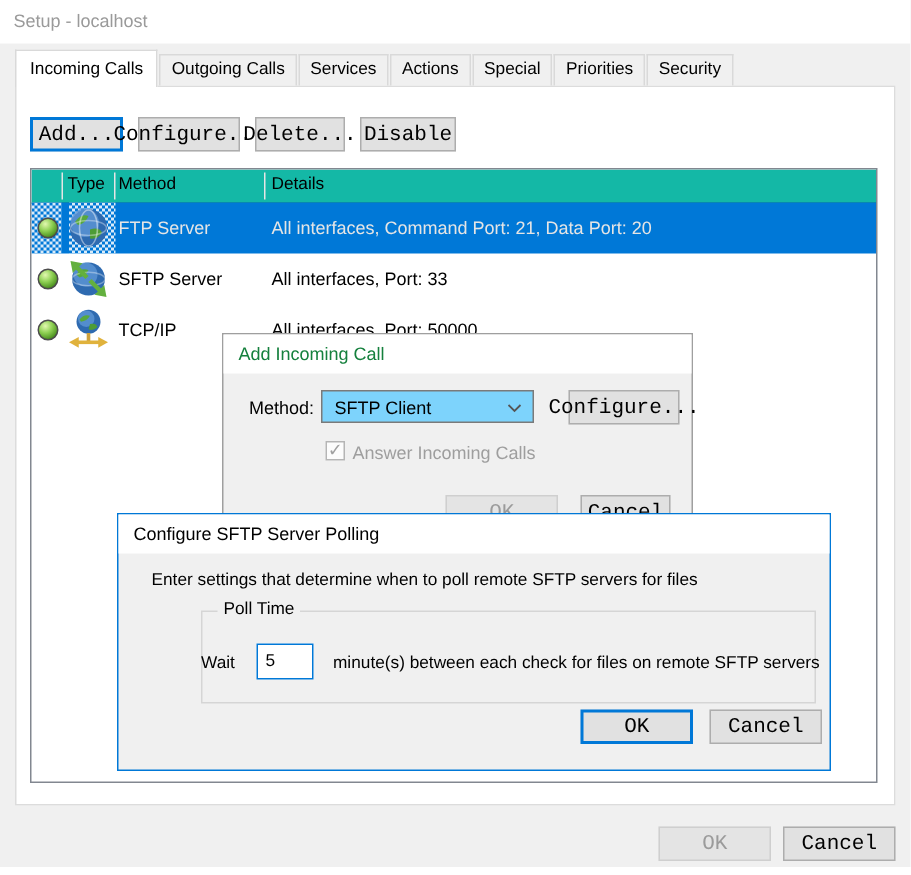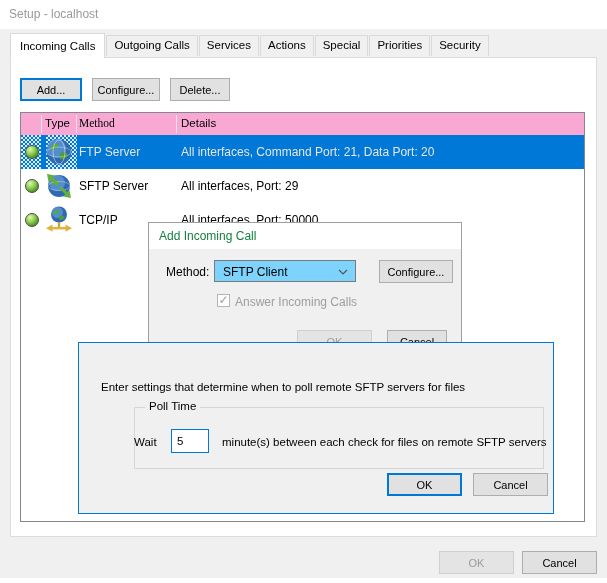--- a/index.html
+++ b/index.html
@@ -3,38 +3,38 @@
 <meta charset="utf-8">
 <style>
   html,body{margin:0;padding:0;}
   body{font-family:"Liberation Sans",sans-serif;}
   .screen{position:relative;width:607px;height:578px;background:#f0f0f0;overflow:hidden;
           font-size:12px;color:#000;padding-left:27px;}
   .titlebar{position:absolute;left:0;top:0;width:607px;height:29px;background:#ffffff;}
   .titlebar .title{position:absolute;left:9px;top:7px;color:#9a9a9a;font-size:12px;}
 
   
-  .tabstrip{position:absolute;left:10px;top:33px;height:24px;display:flex;align-items:center;z-index:3;}
+  .tabstrip{position:absolute;left:10px;top:33px;height:24px;display:flex;align-items:flex-end;z-index:3;}
   .tab{box-sizing:border-box;background:#f0f0f0;border:1px solid #d9d9d9;border-bottom:none;
        height:21px;padding:3px 7px 0 7px;font-size:11.5px;white-space:nowrap;margin-right:1px;}
   .tab.active{background:#ffffff;height:25px;padding:6px 9px 0 9px;margin-bottom:-1px;z-index:5;}
   .tabpanel{position:absolute;left:10px;top:57px;width:587px;height:480px;box-sizing:border-box;
             background:#ffffff;border:1px solid #dcdcdc;}
 
   
   .btn{position:absolute;box-sizing:border-box;background:#e1e1e1;border:1px solid #adadad;
-       display:flex;align-items:center;justify-content:center;font-size:11px;color:#000;
-       font-family:Liberation Sans, sans-serif;padding:0;}
+       display:flex;align-items:center;justify-content:center;font-size:14px;color:#000;
+       font-family:Liberation Mono, monospace;padding:0;}
   .btn.focus{border:2px solid #0078d7;}
   .btn.disabled{background:#e4e4e4;border-color:#cfcfcf;color:#9b9b9b;}
 
   
   .listbox{position:absolute;left:20px;top:112px;width:565px;height:410px;box-sizing:border-box;
            background:#fff;border:1px solid #828790;overflow:hidden;}
-  .lheader{position:absolute;left:0;top:0;right:0;height:22px;background:#f9a8d4;border-bottom:1px solid #0f766e;}
+  .lheader{position:absolute;left:0;top:0;right:0;height:22px;background:#14b8a6;border-bottom:1px solid #0f766e;}
   .lheader .hlabel{position:absolute;top:4px;font-size:11.5px;}
   .hsep{position:absolute;top:2px;bottom:2px;width:1px;background:#e5e5e5;}
   .lrow{position:absolute;left:0;right:0;height:34px;}
   .lrow .method{position:absolute;left:58px;top:10px;white-space:nowrap;}
   .lrow .details{position:absolute;left:160px;top:10px;white-space:nowrap;}
   .lrow.selected{background:#0078d7;color:#e5e5e5;}
   .chk{position:absolute;top:0;bottom:0;
        background:repeating-conic-gradient(rgba(255,255,255,.85) 0% 25%, rgba(255,255,255,0) 0% 50%);
        background-size:4px 4px;}
   .orb{position:absolute;left:4px;top:10px;width:12px;height:12px;border-radius:50%;
@@ -77,25 +77,26 @@
     <div class="tab">Actions</div>
     <div class="tab">Special</div>
     <div class="tab">Priorities</div>
     <div class="tab">Security</div>
   </div>
   <div class="tabpanel"></div>
 
   <button class="btn focus" style="left:20px;top:78px;width:62px;height:23px;">Add...</button>
   <button class="btn" style="left:92px;top:78px;width:68px;height:23px;">Configure...</button>
   <button class="btn" style="left:170px;top:78px;width:60px;height:23px;">Delete...</button>
+  <button class="btn" style="left:240px;top:78px;width:64px;height:23px;">Disable</button>
 
   <div class="listbox">
     <div class="lheader">
       <span class="hlabel" style="left:24px;">Type</span>
-      <span class="hlabel" style="left:58px;font-family:Liberation Serif, serif;">Method</span>
+      <span class="hlabel" style="left:58px;">Method</span>
       <span class="hlabel" style="left:160px;">Details</span>
       <div class="hsep" style="left:20px;"></div>
       <div class="hsep" style="left:55px;"></div>
       <div class="hsep" style="left:155px;"></div>
     </div>
 
     <div class="lrow selected" style="top:22px;">
       <div class="chk" style="left:0;width:20px;"></div>
       <div class="chk" style="left:25px;width:31px;"></div>
       <div class="orb"></div>
@@ -117,21 +118,21 @@
         <circle cx="14" cy="14" r="11" fill="#2e6ab0"></circle>
         <circle cx="12" cy="11" r="8" fill="#5c96d6" opacity="0.8"></circle>
         <path d="M6 11 Q9 6 14 8 Q12 12 8 13 Z" fill="#57a83d"></path>
         <ellipse cx="14" cy="14" rx="11" ry="4.5" fill="none" stroke="rgba(255,255,255,0.35)"></ellipse>
         <line x1="13" y1="13" x2="6" y2="6" stroke="#63b03e" stroke-width="3"></line>
         <path d="M2 2 L10 3.5 L3.5 10 Z" fill="#63b03e"></path>
         <line x1="15" y1="15" x2="22" y2="22" stroke="#63b03e" stroke-width="3"></line>
         <path d="M26 26 L18 24.5 L24.5 18 Z" fill="#63b03e"></path>
       </svg>
       <span class="method">SFTP Server</span>
-      <span class="details">All interfaces, Port: 29</span>
+      <span class="details">All interfaces, Port: 33</span>
     </div>
 
     <div class="lrow" style="top:90px;">
       <div class="orb"></div>
       <svg class="gicon" viewBox="0 0 28 28">
         <circle cx="14" cy="8.5" r="8" fill="#2e6ab0"></circle>
         <circle cx="12.5" cy="6.5" r="5.5" fill="#5c96d6" opacity="0.8"></circle>
         <path d="M8 7 Q11 3 15 4.5 Q13 8 9 8.5 Z" fill="#57a83d"></path>
         <path d="M15 10 Q19 9 20 12 Q17 15 14 13.5 Z" fill="#4d9c36"></path>
         <rect x="12.8" y="16" width="2.4" height="6" fill="#cfa13c"></rect>
@@ -158,20 +159,23 @@
     <button class="btn" style="left:230px;top:37px;width:74px;height:23px;">Configure...</button>
     <div class="cbx" style="left:68px;top:71px;">
       <span>✓</span>
     </div>
     <span class="graytext" style="position:absolute;left:86px;top:72px;">Answer Incoming Calls</span>
     <button class="btn disabled" style="left:148px;top:107px;width:75px;height:23px;">OK</button>
     <button class="btn" style="left:238px;top:107px;width:60px;height:23px;">Cancel</button>
   </div>
 
   <div class="dlg dlg3">
+    <div class="dlgtitle">
+      <span>Configure SFTP Server Polling</span>
+    </div>
     <span class="nowrap" style="position:absolute;left:22px;top:38px;text-align:right;">Enter settings that determine when to poll remote SFTP servers for files</span>
     <div class="group" style="left:35px;top:64px;width:408px;height:60px;">
       <span class="legend">Poll Time</span>
     </div>
     <span style="position:absolute;left:55px;top:93px;">Wait</span>
     <input class="winput" style="left: 92px; top: 86px; width: 38px; height: 24px;" value="5">
     <span class="nowrap" style="position:absolute;left:143px;top:93px;">minute(s) between each check for files on remote SFTP servers</span>
     <button class="btn" style="left:308px;top:130px;width:75px;height:23px;border:2px solid #0078d7;">OK</button>
     <button class="btn" style="left:394px;top:130px;width:75px;height:23px;">Cancel</button>
   </div>

